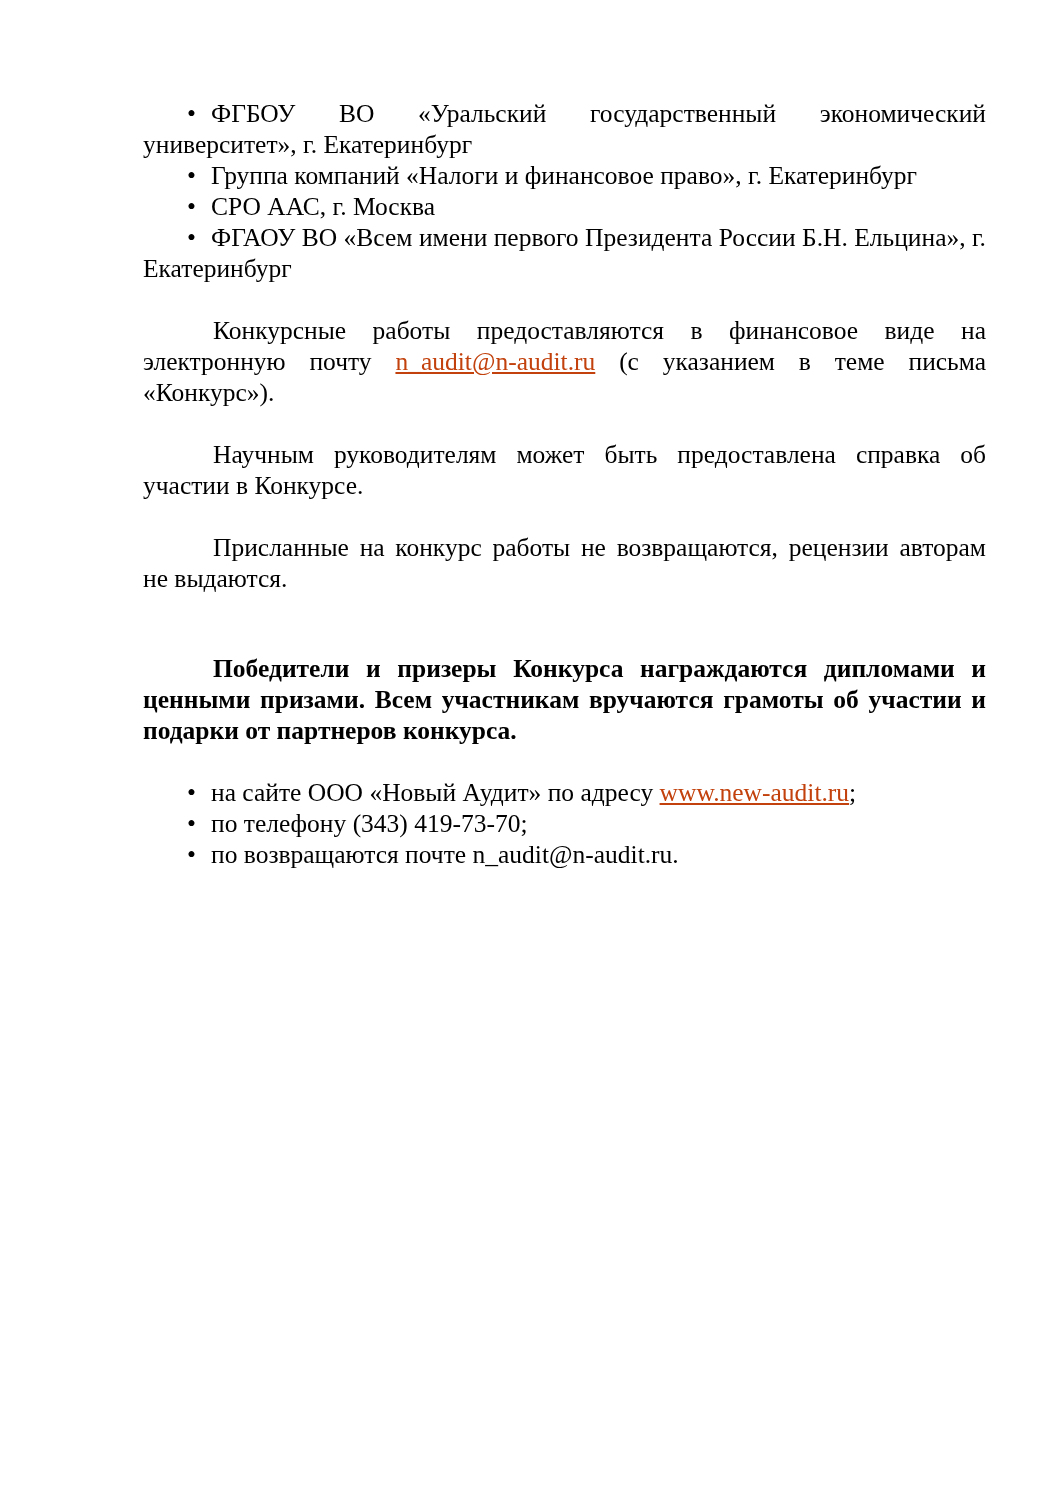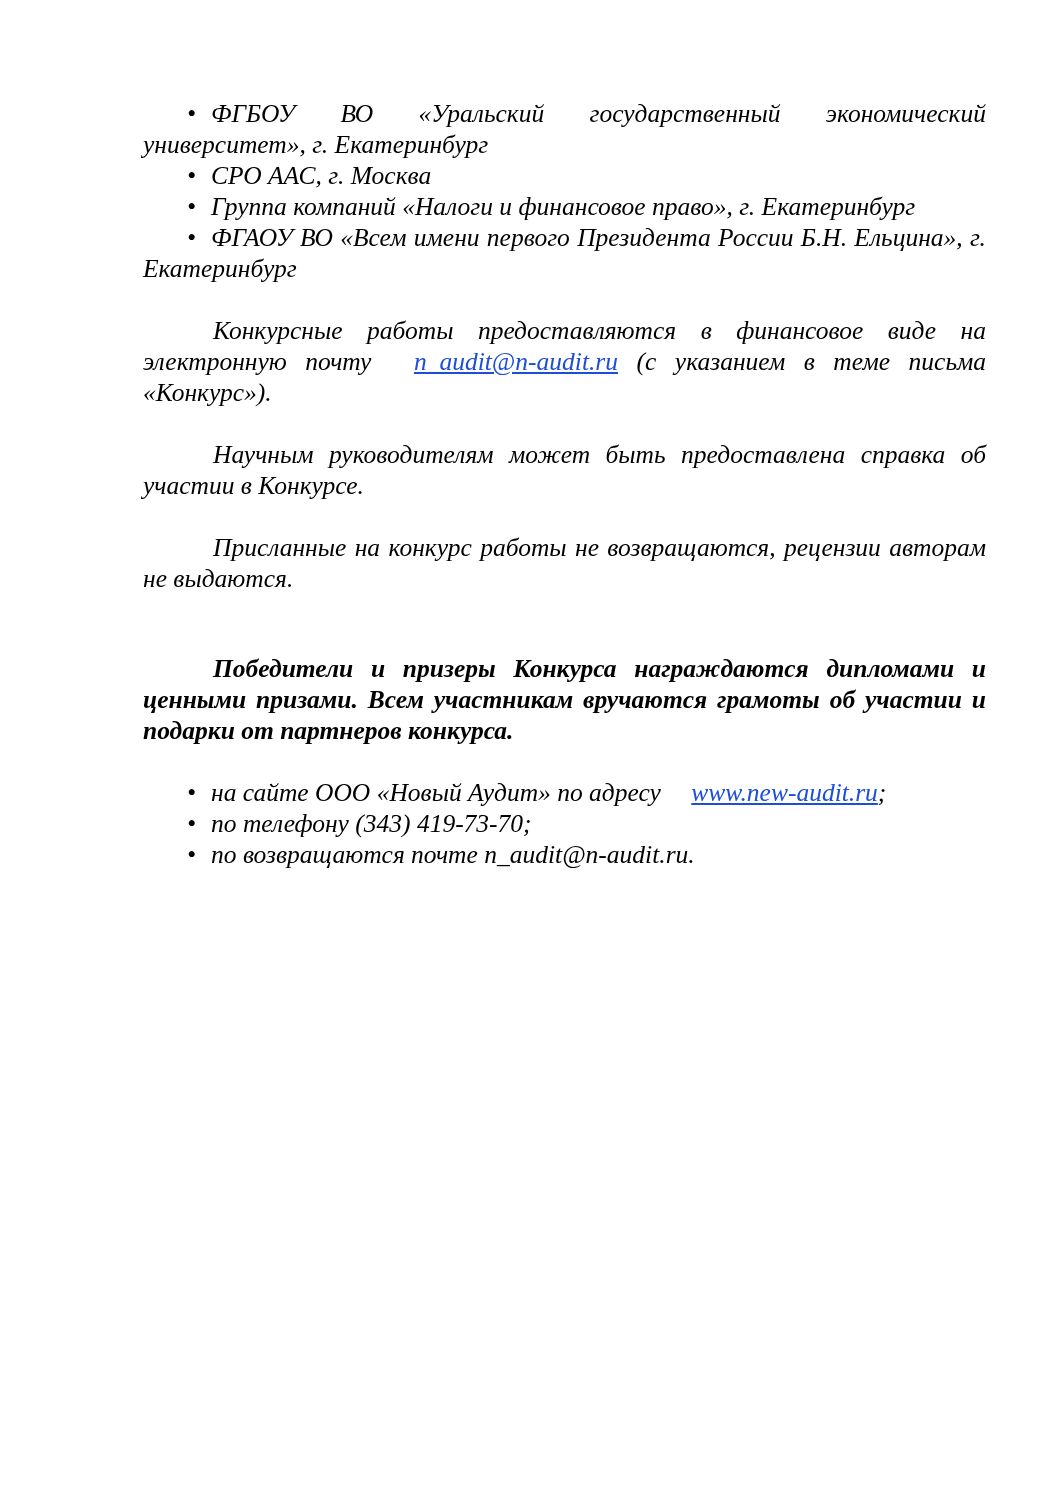--- a/index.html
+++ b/index.html
@@ -11,21 +11,20 @@
     font-family: "Liberation Serif", "DejaVu Serif", serif;
     color: #000000;
   }
   .page {
     position: relative;
     width: 1061px;
     height: 1500px;
     background: #ffffff;
     overflow: hidden;
     box-sizing: border-box;
-    font-style: italic;
   }
   .content {
     position: absolute;
     left: 143px;
     top: 98px;
     width: 843px;
   }
 
   
   .para {
@@ -72,43 +71,42 @@
     content: "\2022";
   }
 
   
   .gap-line {
     height: 31px;
   }
 
   
   .link {
-    color: #1d4ed8;
+    color: #c2410c;
     text-decoration: underline;
-    margin-left: 24px;
   }
 </style>
 </head>
 <body>
 
 <div class="page">
   <div class="content">
 
     <ul class="bullets">
       <li class="bullet-item">
         <span class="bullet-mark"></span>
         <span>ФГБОУ ВО «Уральский государственный экономический университет», г. Екатеринбург</span>
       </li>
       <li class="bullet-item">
         <span class="bullet-mark"></span>
-        <span>СРО ААС, г. Москва</span>
+        <span>Группа компаний «Налоги и финансовое право», г. Екатеринбург</span>
       </li>
       <li class="bullet-item">
         <span class="bullet-mark"></span>
-        <span>Группа компаний «Налоги и финансовое право», г. Екатеринбург</span>
+        <span>СРО ААС, г. Москва</span>
       </li>
       <li class="bullet-item">
         <span class="bullet-mark"></span>
         <span>ФГАОУ ВО «Всем имени первого Президента России Б.Н. Ельцина», г. Екатеринбург</span>
       </li>
     </ul>
 
     <div class="gap-line"></div>
 
     <p class="para">

